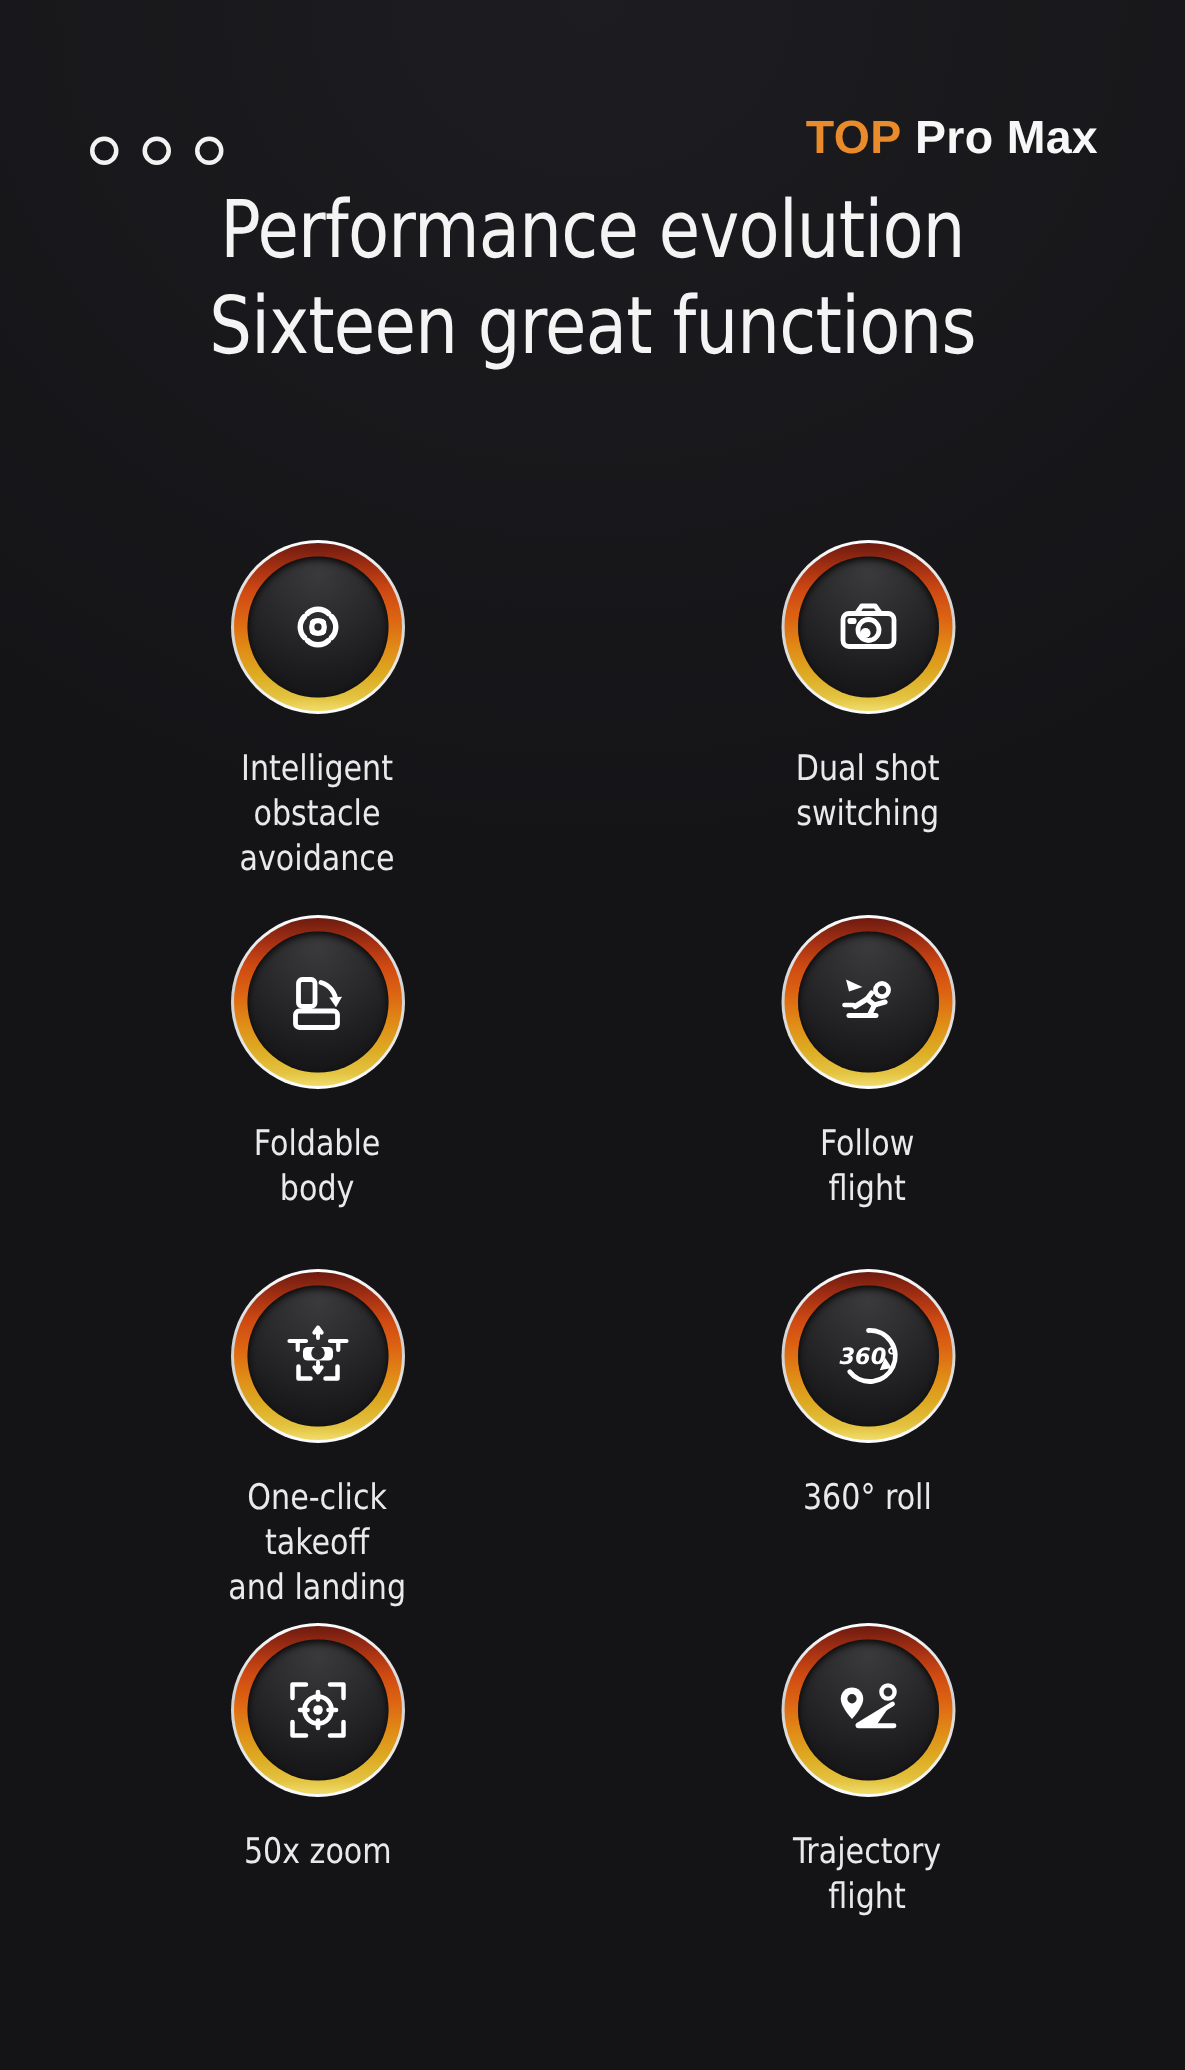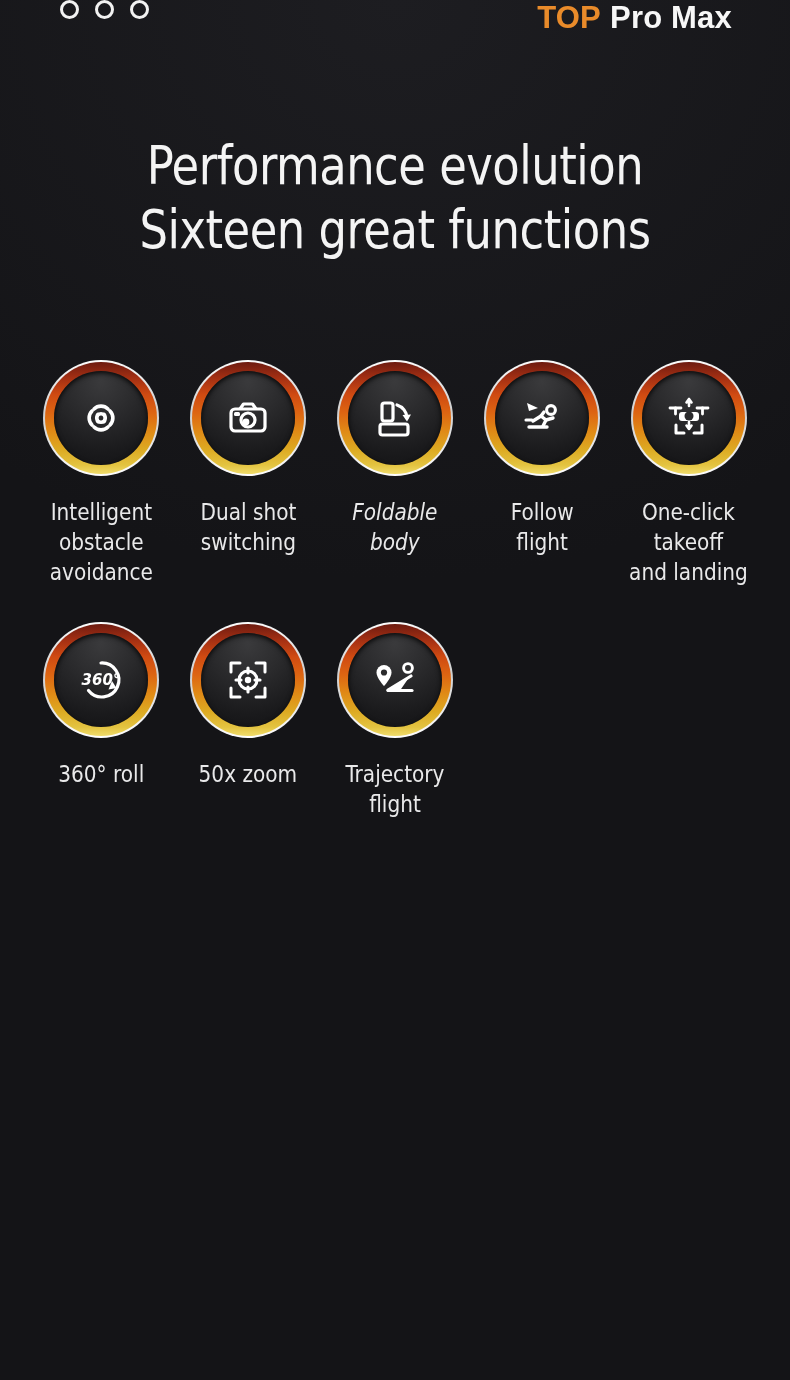--- a/index.html
+++ b/index.html
@@ -16,68 +16,68 @@
     width:790px; height:1380px;
     background:
       radial-gradient(ellipse 120% 60% at 50% 0%, #1d1d21 0%, #141417 70%),
       #131316;
   }
 
   
   .header {
     position:absolute; top:0; left:0;
     width:790px; height:110px;
-    display:flex; align-items:flex-start; justify-content:space-between;
+    display:flex; align-items:flex-end; justify-content:space-between;
     padding:0 58px 0 60px;
   }
 
   .dots { display:flex; gap:16px; align-items:center; }
   .dot {
     width:19px; height:19px; border-radius:50%;
     border:3.5px solid #f2f2f2;
     background:transparent;
   }
 
   .brand {
     font-size:31px; font-weight:bold; letter-spacing:.2px;
     white-space:nowrap;
     font-family:"Liberation Sans", sans-serif;
   }
   .brand .top { color:#e98b2a; }
   .brand .rest { color:#f7f7f7; margin-left:9px; }
 
   
   .title-block {
-    position:absolute; top:134px; left:0; width:790px;
+    position:absolute; top:122px; left:0; width:790px;
     text-align:center;
     font-family:"DejaVu Sans Condensed","Liberation Sans", sans-serif;
   }
   .title-line {
     color:#f4f4f4;
     font-size:53px;
     line-height:64px;
     font-weight:400;
     letter-spacing:-0.5px;
     transform:scaleX(0.94);
   }
 
   
   .grid {
     position:absolute;
     top:360px; left:28px;
     width:734px;
     display:grid;
-    grid-template-columns:repeat(5, 1fr);
-    row-gap:12px;
+    grid-template-columns:repeat(2, 1fr);
+    row-gap:0;
   }
   .cell {
     display:flex; flex-direction:column; align-items:center;
   }
   .r1 { height:250px; }
-  .r2 { height:236px;font-style:italic; }
+  .r2 { height:236px; }
   .r3 { height:236px; }
   .r4 { height:200px; }
 
   
   .badge {
     position:relative;
     width:116px; height:116px;
     border-radius:50%;
     background:linear-gradient(178deg,
         #ffffff 0%, #e9e9e9 18%, #cfcfcf 45%,

